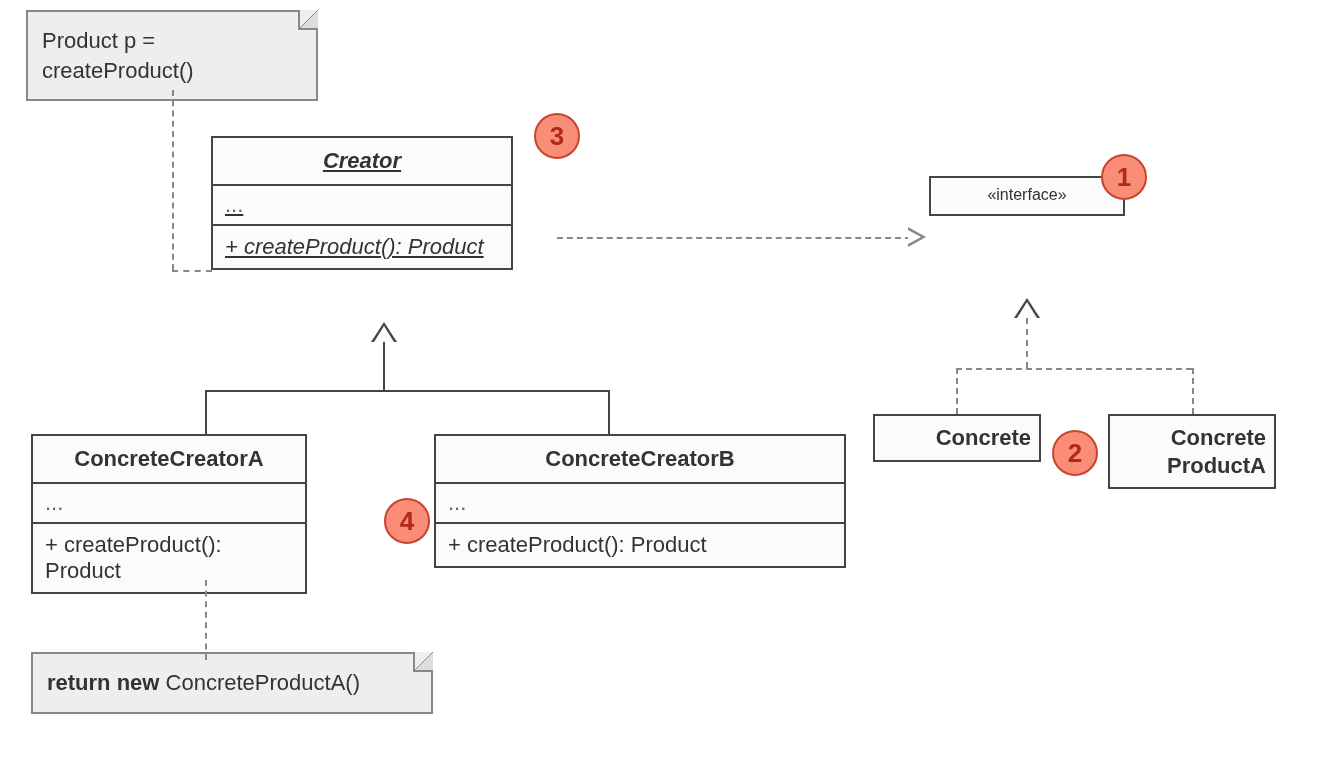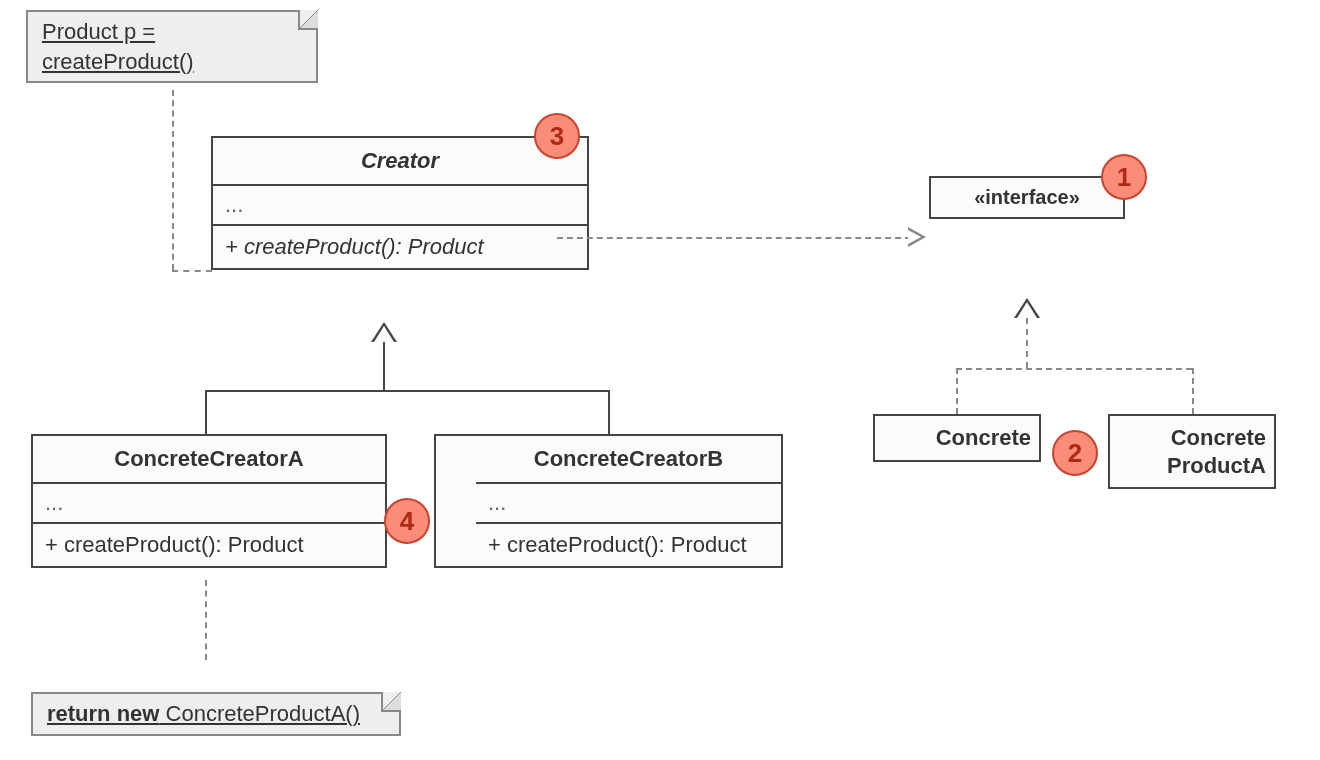--- a/index.html
+++ b/index.html
@@ -22,36 +22,35 @@
   }
   .uml .sec {
     border-top: 2px solid #444;
     padding: 6px 12px;
     min-height: 36px;
     text-align: left;
   }
   .uml .sec:first-child { border-top: none; }
   .uml .title { text-align: center; font-weight: 700; padding: 10px 12px; }
   .uml .title.italic { font-style: italic; }
-  .uml .stereo { font-weight: 700; font-size: 20px; }
+  .uml .stereo { font-weight: 400; font-size: 16px; }
   .uml .twoline { text-align: right; line-height: 1.25; padding: 8px 8px; }
   .attrs { color: #666; }
   .ops div { padding: 2px 0; }
   .italic { font-style: italic; }
 
   
   .note {
     position: absolute;
     background: #eee;
     border: 2px solid #888;
     font-size: 22px;
     color: #333;
-    padding: 5px 14px;
+    padding: 14px 14px;
     line-height: 1.35;
-    text-decoration: underline;
   }
   .note::after {
     content: "";
     position: absolute;
     top: -2px; right: -2px;
     width: 18px; height: 18px;
     background: linear-gradient(135deg, #eee 0 48%, #888 48% 52%, #ddd 52% 100%);
     border-left: 2px solid #888;
     border-bottom: 2px solid #888;
   }
@@ -105,45 +104,45 @@
   }
 </style>
 </head>
 <body>
 <div class="canvas">
 
 <div class="note" style="left:26px; top:10px; width:292px;">
   <div>Product p = createProduct()</div>
 </div>
 
-<div class="uml" style="left:211px; top:136px; width:378px;">
+<div class="uml" style="left:211px; top:136px; width:302px;text-decoration:underline;">
   <div class="sec title italic">Creator</div>
   <div class="sec attrs">...</div>
   <div class="sec ops">
     <div class="italic">+ createProduct(): Product</div>
   </div>
 </div>
 
-<div class="uml" style="left:31px; top:434px; width:356px;">
+<div class="uml" style="left:31px; top:434px; width:276px;">
   <div class="sec title">ConcreteCreatorA</div>
   <div class="sec attrs">...</div>
   <div class="sec ops">
     <div>+ createProduct(): Product</div>
   </div>
 </div>
 
-<div class="uml" style="left:434px; top:434px; width:349px;padding-left:40px;">
+<div class="uml" style="left:434px; top:434px; width:412px;">
   <div class="sec title">ConcreteCreatorB</div>
   <div class="sec attrs">...</div>
   <div class="sec ops">
     <div>+ createProduct(): Product</div>
   </div>
 </div>
 
-<div class="note" style="left:31px; top:692px; width:370px;">
+<div class="note" style="left:31px; top:652px; width:402px;">
   <span style="font-weight:700">return new</span><span> ConcreteProductA()</span>
 </div>
 
 <div class="uml" style="left:929px; top:176px; width:196px;">
   <div class="sec title" style="padding:8px 8px;">
     <div class="stereo">«interface»</div>
   </div>
 </div>
 
 <div class="uml" style="left:873px; top:414px; width:168px;">

